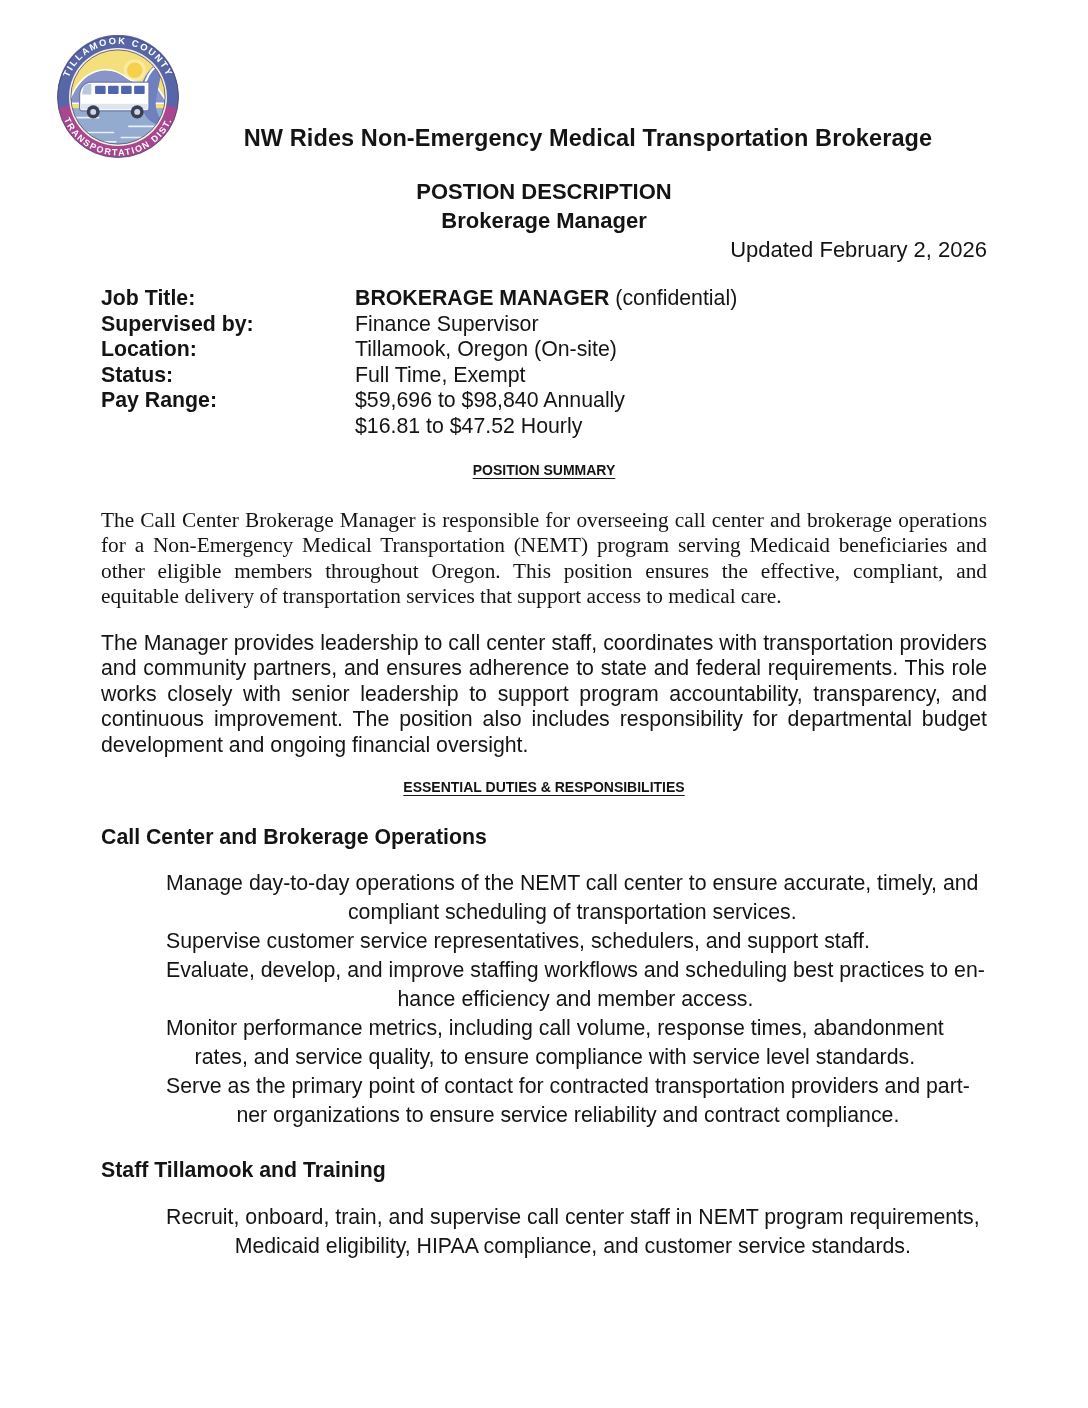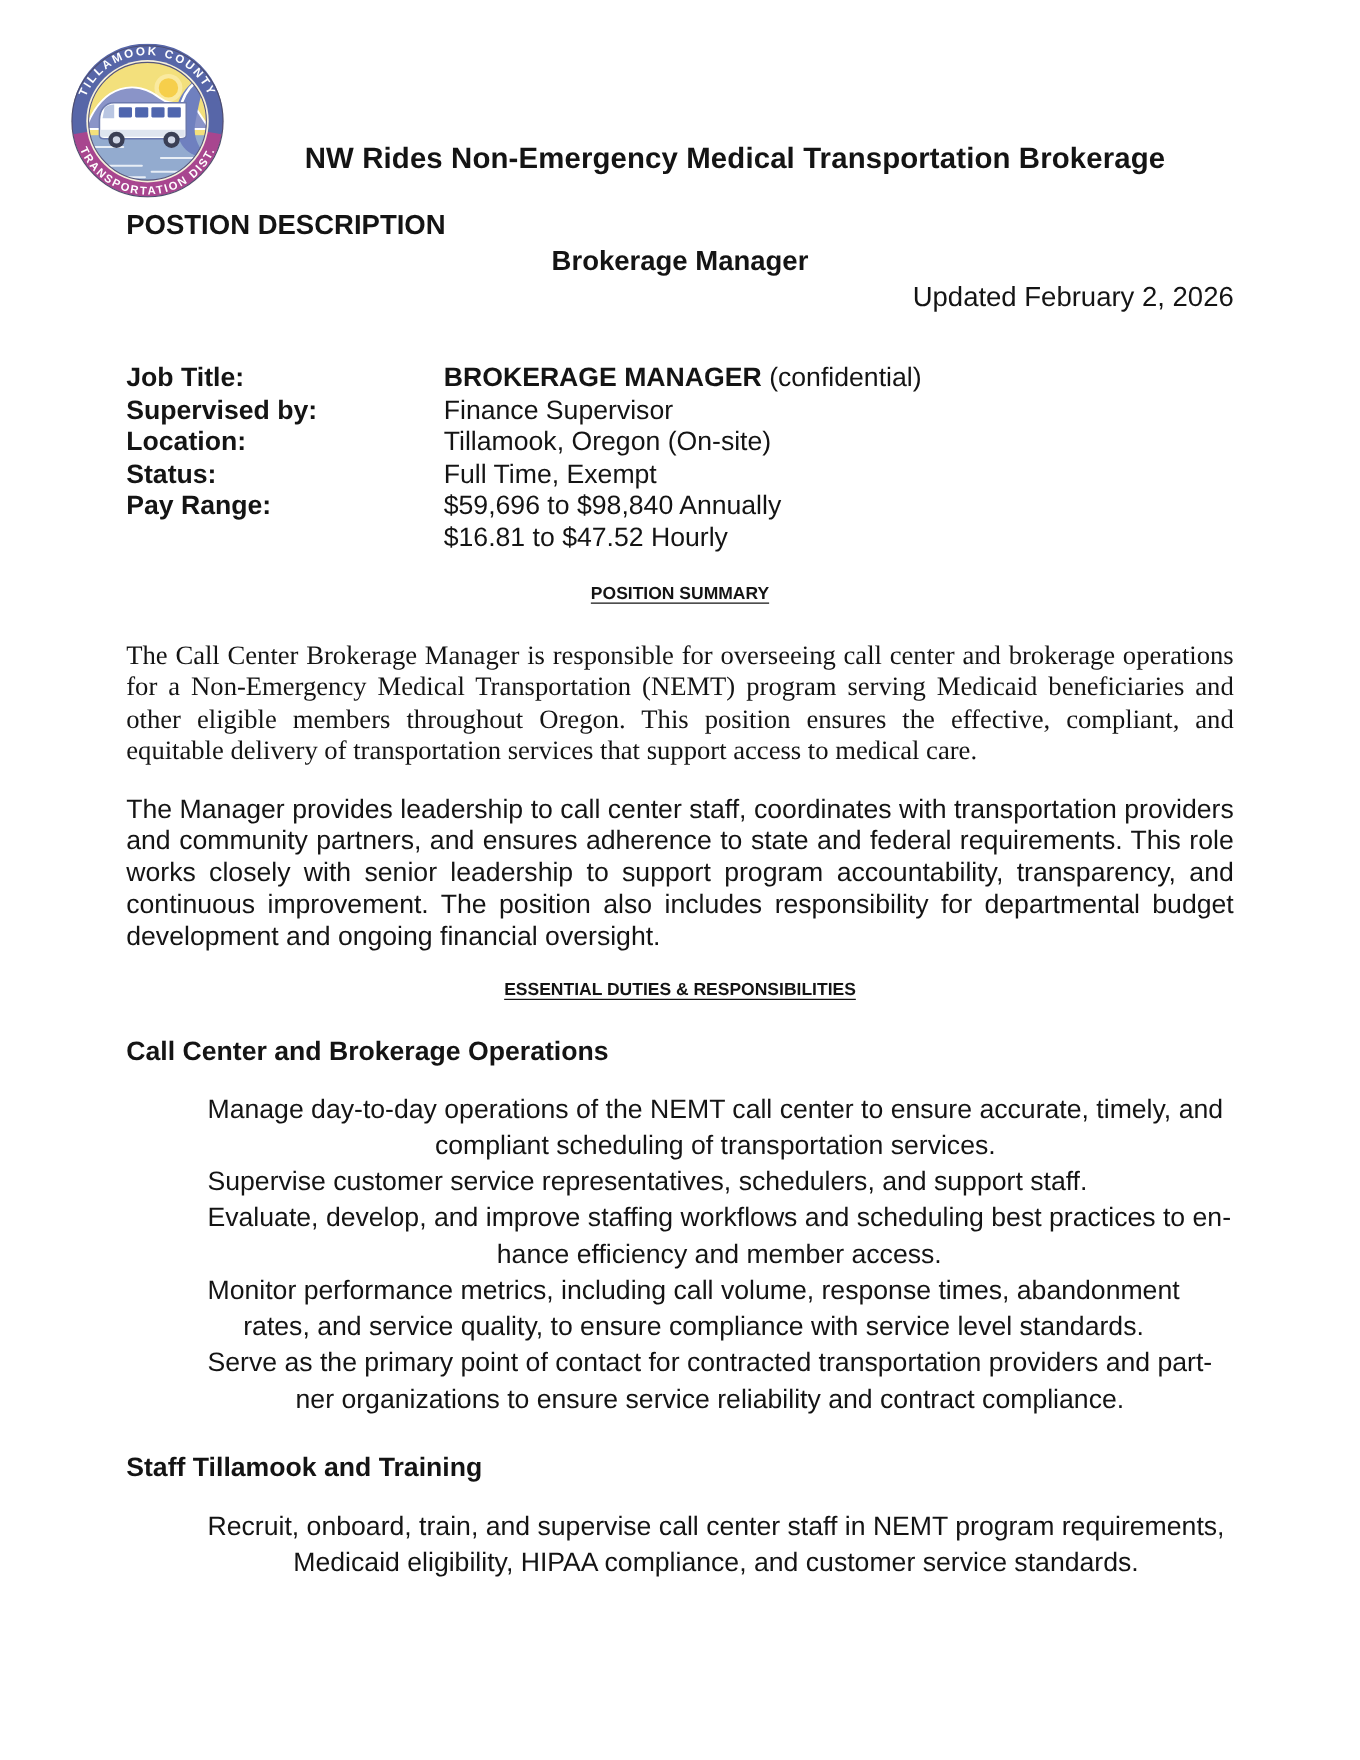--- a/index.html
+++ b/index.html
@@ -6,30 +6,30 @@
   .page{
     position:relative;
     width:1088px;height:1408px;
     margin:0 auto;
     background:#ffffff;
     color:#141414;
     font-family:"Liberation Sans",sans-serif;
     overflow:hidden;
   }
   .logo{position:absolute;left:56px;top:35px;width:124px;height:124px;}
-  .content{position:absolute;inset:0;padding:0 101px;}
+  .content{position:absolute;inset:0;padding:12px 101px;}
   .org-title{
     margin:112px 0 0 88px;
     font-size:23.5px;line-height:28px;font-weight:bold;
     text-align:center;letter-spacing:0.1px;
   }
-  .doc-title{margin-top:27px;font-size:22px;line-height:26px;font-weight:bold;text-align:left;}
+  .doc-title{margin-top:27px;font-size:22px;line-height:26px;font-weight:bold;text-align:center;}
   .doc-subtitle{margin-top:3px;font-size:22px;line-height:26px;font-weight:bold;text-align:center;}
   .updated-line{margin-top:3px;font-size:22px;line-height:26px;text-align:right;}
-  .details{margin-top:39px;font-size:21.3px;line-height:25.6px;}
+  .details{margin-top:23px;font-size:21.3px;line-height:25.6px;}
   .detail-row{display:flex;}
   .detail-label{flex:none;width:254px;font-weight:bold;}
   .detail-value strong{font-weight:bold;}
   .section-heading{
     margin-top:17px;font-size:14px;line-height:26px;
     font-weight:bold;text-decoration:underline;text-underline-offset:3px;text-align:center;
   }
   .section-heading.duties{margin-top:16px;}
   .para{font-size:21.3px;line-height:25.5px;text-align:justify;}
   .para.first{margin-top:25px;font-family:Liberation Serif, serif;}

